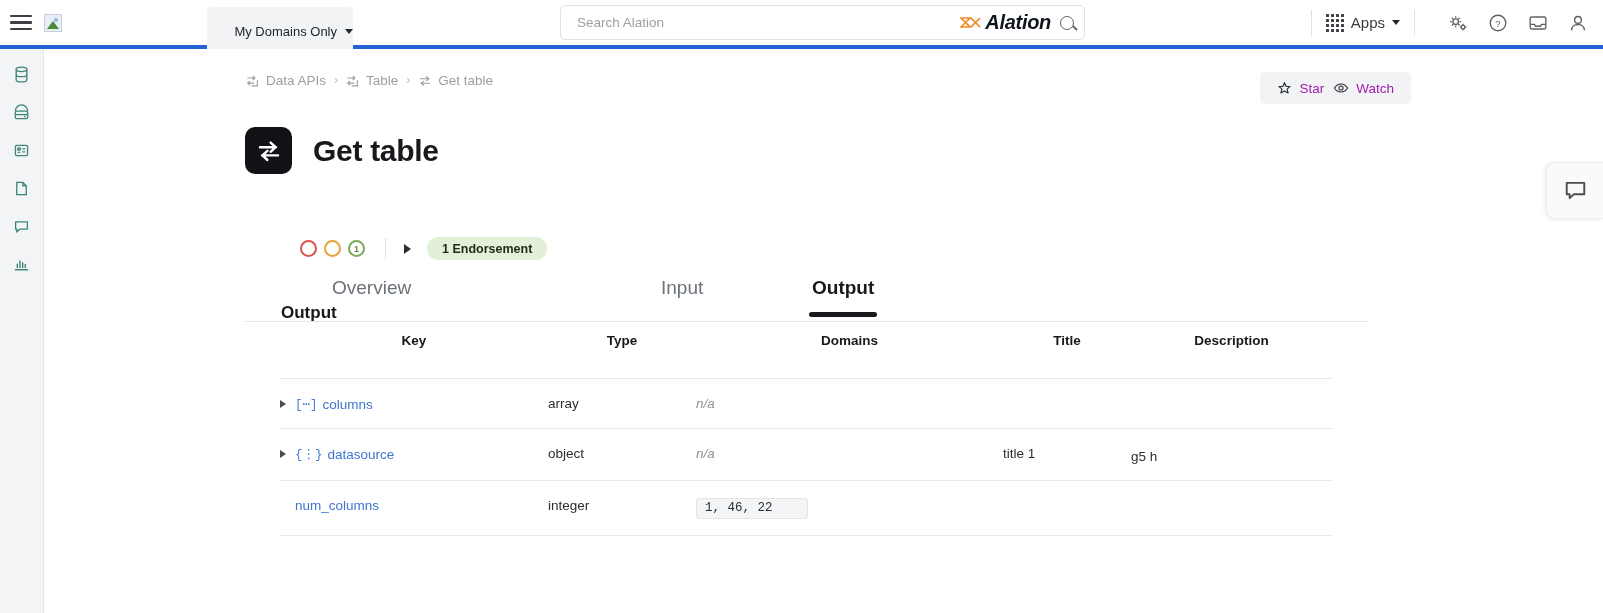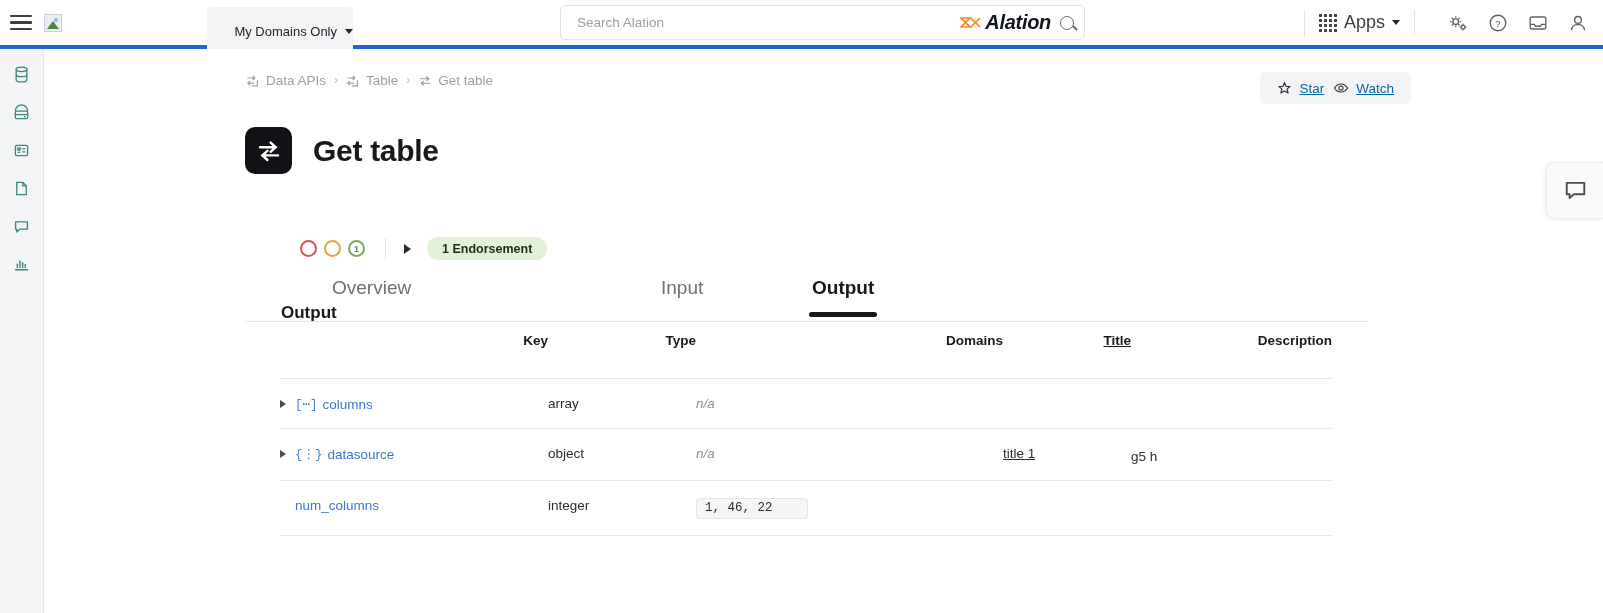--- a/index.html
+++ b/index.html
@@ -98,21 +98,21 @@
     right: -5px; bottom: 0px; transform: rotate(45deg);
   }
 
   .topright {
     position: absolute; right: 14px; top: 0;
     height: 45px; display: flex; align-items: center; gap: 0;
   }
   .vdiv { width: 1px; height: 26px; background: #e0e3e6; margin: 0 14px; }
   .apps-btn {
     display: flex; align-items: center; gap: 7px;
-    font-size: 18px; color: #3c3f43; cursor: pointer;
+    font-size: 15px; color: #3c3f43; cursor: pointer;
   }
   .apps-grid { display: grid; grid-template-columns: repeat(4,3px); gap: 2px; }
   .apps-grid i { width: 3px; height: 3px; background: #3c3f43; border-radius: 0.5px; display:block; }
   .ticon { width: 22px; height: 22px; margin-left: 18px; cursor: pointer; }
 
   .bluebar { height: 4px; background: #2563d4; width: 100%; }
 
   
   .rail {
     position: absolute; left: 0; top: 49px;
@@ -143,21 +143,21 @@
     font-size: 13.5px; color: #9b9fa4;
   }
   .bc-item { display: flex; align-items: center; gap: 6px; cursor: pointer; }
   .bc-sep { color: #b9bcc0; font-size: 12px; margin: 0 1px; }
 
   .starwatch {
     position: absolute; right: 192px; top: 23px;
     height: 32px; padding: 0 17px;
     background: #f2f3f4; border-radius: 5px;
     display: flex; align-items: center; 
-    font-size: 13.5px; color: #0369a1; text-decoration: underline;
+    font-size: 13.5px; color: #a21caf;
   }
   .sw-btn { display: flex; align-items: center; gap: 7px; cursor: pointer; }
   .sw-gap { width: 9px; }
 
   .title-row {
     position: absolute; left: 201px; top: 78px;
     display: flex; align-items: center; gap: 21px;
   }
   .app-logo {
     width: 47px; height: 47px;
@@ -222,35 +222,35 @@
     font-size: 17px; font-weight: bold; color: #17191c;
   }
 
   table.outtbl {
     position: absolute; left: 236px; top: 284px;
     width: 1052px;
     border-collapse: collapse;
     font-size: 13.5px;
   }
   table.outtbl th {
-    text-align: right;
+    text-align: center;
     font-size: 13.5px; font-weight: bold; color: #17191c;
     padding: 0 0 30px 0;
     border-bottom: 1px solid #e6e8ea;
   }
   table.outtbl td {
     padding: 17px 0 16px 0;
     border-bottom: 1px solid #e6e8ea;
     vertical-align: top;
     color: #2b2f33;
   }
   .c-key { width: 268px; }
   .c-type { width: 148px; }
   .c-ex { width: 307px; }
-  .c-title { width: 128px; text-decoration: underline; }
+  .c-title { width: 128px; }
   .c-desc { width: 201px; }
 
   .keycell { display: flex; align-items: center; gap: 0; }
   .key-tri {
     width: 0; height: 0;
     border-top: 4.5px solid transparent;
     border-bottom: 4.5px solid transparent;
     border-left: 6.5px solid #4a4e53;
     margin-right: 9px; flex: none; cursor: pointer;
   }

